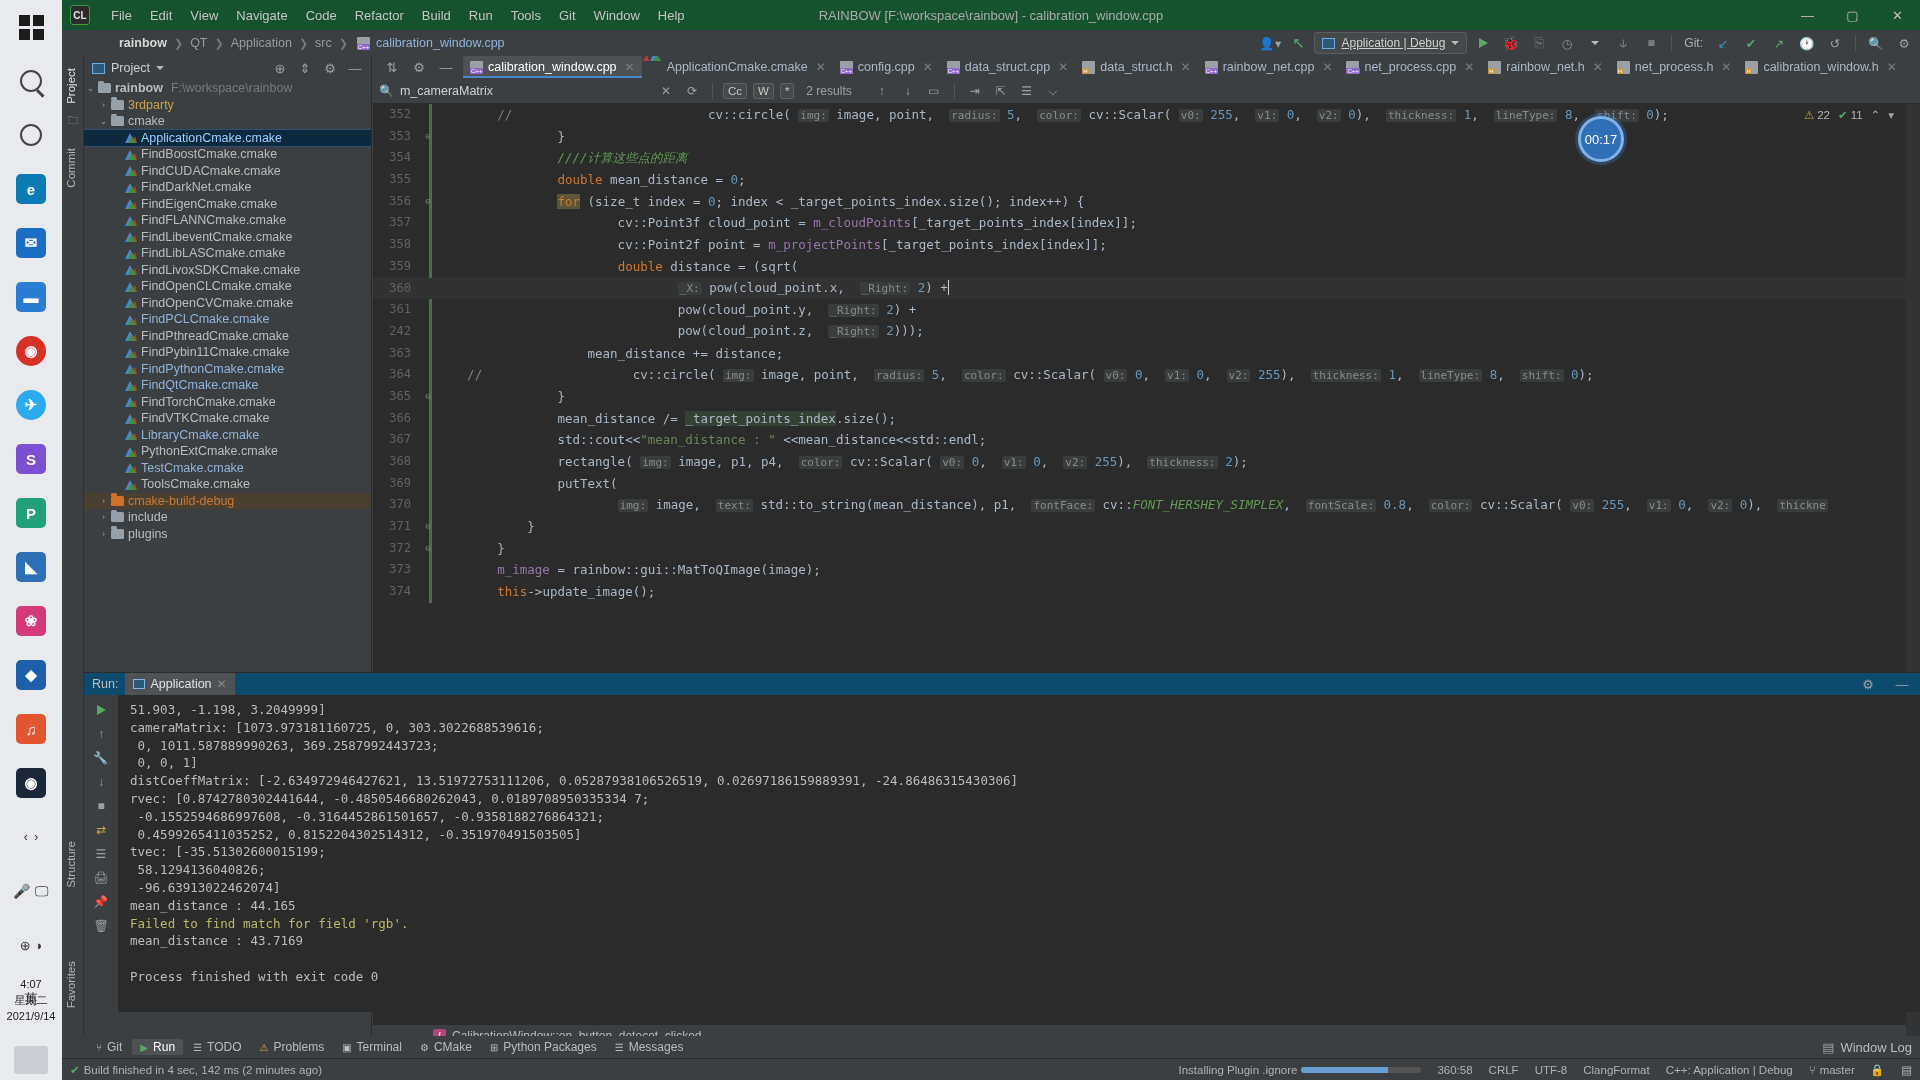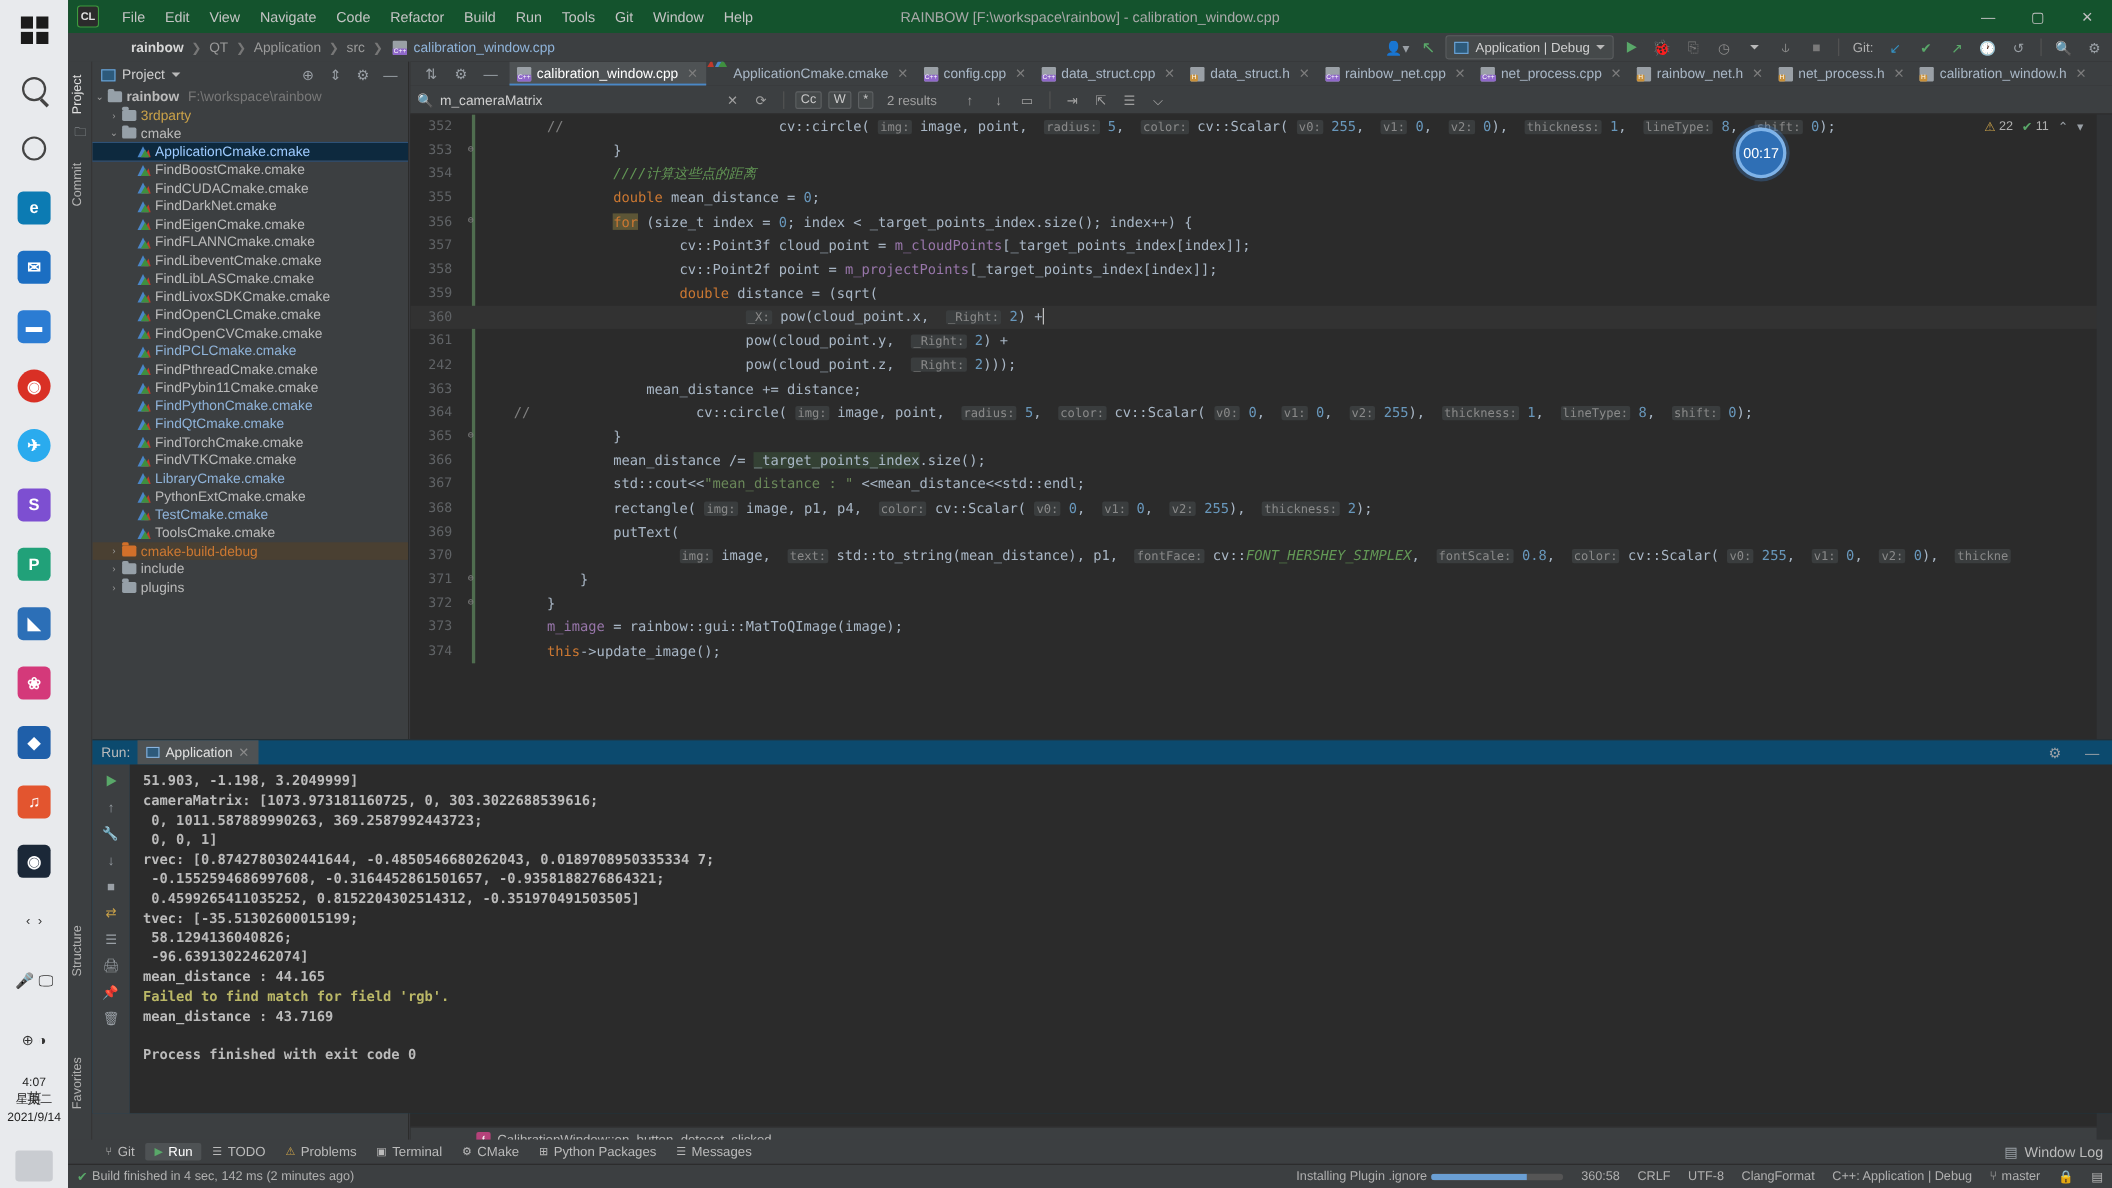--- a/index.html
+++ b/index.html
@@ -30,21 +30,21 @@
   
   #navbar { height:26px; background:#3c3f41; display:flex; align-items:center; padding-left:55px; position:relative; font-size:12.5px; }
   .crumb { color:#b0b0b0; padding:0 2px; }
   .crumb.bold { font-weight:bold; color:#d6d6d6; }
   .crumb.dim { color:#9a9a9a; }
   .crumb-sep { color:#777; padding:0 5px; font-size:11px; }
   .crumb.file { color:#8fb3d9; }
   #navbar-right { position:absolute; right:4px; top:0; height:26px; display:flex; align-items:center; gap:4px; }
   .tbtn { width:24px; height:22px; display:flex; align-items:center; justify-content:center; border-radius:3px; color:#9aa0a6; }
   #runcfg { height:22px; display:flex; align-items:center; gap:6px; padding:0 7px; border:1px solid #5a5d5f; border-radius:3px;
-            background:#45494a; color:#d0d0d0; font-size:12px; }
+            background:#45494a; color:#d0d0d0; font-size:12px;text-decoration:underline; }
   #runcfg .sq { width:13px; height:11px; border:1.5px solid #6fa8dc; background:#2d5a7b; }
   .tri-right { width:0;height:0;border-left:9px solid #59a869;border-top:5.5px solid transparent;border-bottom:5.5px solid transparent; }
   .caret { width:0;height:0;border-top:4px solid #b9b9b9;border-left:4px solid transparent;border-right:4px solid transparent; }
   #gitlabel { color:#b0b0b0; font-size:12px; padding:0 4px; }
   .vsep { width:1px; height:16px; background:#555; margin:0 4px; }
 
   
   #main { position:absolute; left:0; top:56px; right:0; bottom:34px; }
 
   
@@ -138,21 +138,21 @@
   
   #runpanel { position:absolute; left:22px; right:0; bottom:34px; height:340px; background:#0c4a6e; border-top:1px solid #2b2b2b; }
   #runhead { height:22px; display:flex; align-items:center; gap:7px; padding-left:8px; position:relative; }
   #runhead .lbl { font-size:12.5px; color:#bbb; }
   #runtab { height:22px; display:flex; align-items:center; gap:5px; padding:0 8px; background:#4e5254; font-size:12.5px; color:#e0e0e0; }
   #runtab .sq { width:12px;height:10px;border:1.5px solid #8ab4df;background:#2d5a7b; }
   #runtab .x { color:#8a8a8a; font-size:12px; }
   #runhead .right { position:absolute; right:6px; display:flex; gap:10px; }
   #console { position:absolute; left:34px; right:0; top:22px; bottom:0; background:#2b2b2b; padding:6px 0 0 12px;
              font-family:"DejaVu Sans Mono", monospace; font-size:12.5px; line-height:17.8px; color:#bbbbbb; overflow:hidden; }
-  .cl { white-space:pre;font-weight:bold; }
+  .cl { white-space:pre; }
   .cl.warn { color:#bbb867; }
   #runside { position:absolute; left:0; top:22px; width:34px; bottom:0; background:#3c3f41; display:flex; flex-direction:column; align-items:center; padding-top:4px; gap:2px; }
   #runside .ri { width:24px;height:22px;display:flex;align-items:center;justify-content:center;color:#9aa0a6;font-size:12px; }
 
   
 
   
   #statusbar { position:absolute; left:0; right:0; bottom:0; height:22px; background:#3c3f41; display:flex; align-items:center;
                font-size:11.5px; color:#b0b0b0; border-top:1px solid #2b2b2b; }
   #statusbar .si { display:flex; align-items:center; gap:4px; padding:0 8px; }
@@ -758,20 +758,21 @@
         <span class="ri">☰</span>
         <span class="ri">🖨</span>
         <span class="ri">📌</span>
         <span class="ri">🗑</span>
       </div>
       <div id="console">
           <div class="cl">51.903, -1.198, 3.2049999]</div>
           <div class="cl">cameraMatrix: [1073.973181160725, 0, 303.3022688539616;</div>
           <div class="cl"> 0, 1011.587889990263, 369.2587992443723;</div>
           <div class="cl"> 0, 0, 1]</div>
+          <div class="cl">distCoeffMatrix: [-2.634972946427621, 13.51972753111206, 0.05287938106526519, 0.02697186159889391, -24.86486315430306]</div>
           <div class="cl">rvec: [0.8742780302441644, -0.4850546680262043, 0.0189708950335334 7;</div>
           <div class="cl"> -0.1552594686997608, -0.3164452861501657, -0.9358188276864321;</div>
           <div class="cl"> 0.4599265411035252, 0.8152204302514312, -0.351970491503505]</div>
           <div class="cl">tvec: [-35.51302600015199;</div>
           <div class="cl"> 58.1294136040826;</div>
           <div class="cl"> -96.63913022462074]</div>
           <div class="cl">mean_distance : 44.165</div>
           <div class="cl warn">Failed to find match for field 'rgb'.</div>
           <div class="cl">mean_distance : 43.7169</div>
           <div class="cl">&nbsp;</div>

